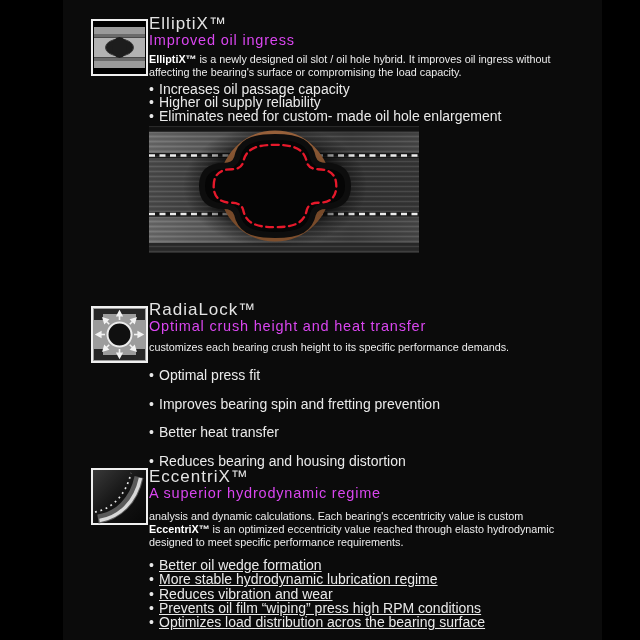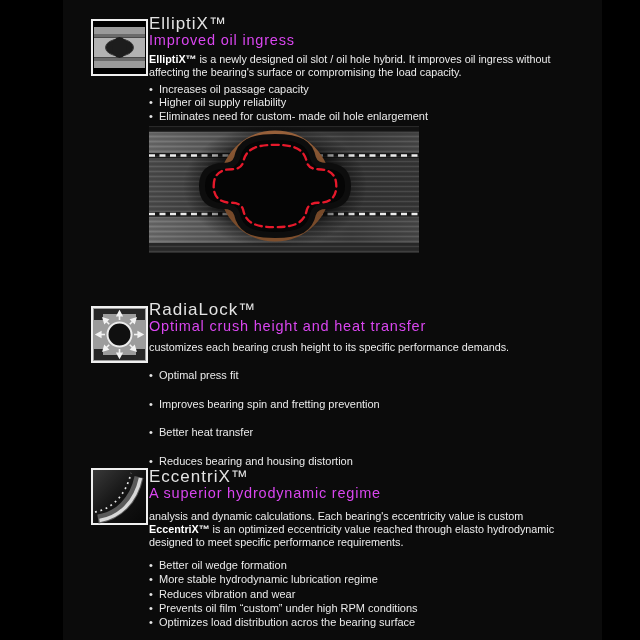--- a/index.html
+++ b/index.html
@@ -12,30 +12,30 @@
   .icon-box svg{display:block;width:57px;height:57px;}
   .text-col{position:absolute;left:149px;width:460px;}
 
   .title{margin:0;font-size:17px;line-height:18px;font-weight:normal;
          color:#e3e3e3;letter-spacing:1px;}
   .subtitle{margin:0;font-size:14.5px;line-height:15px;font-weight:normal;
             color:#d946ef;letter-spacing:0.8px;}
   .body{color:#ececec;font-size:10.8px;line-height:13px;}
   .body .line{white-space:nowrap;}
   .body b{font-weight:bold;color:#fff;}
-  .bullets{list-style:none;margin:0;padding:0;color:#eaeaea;font-size:11px;}
+  .bullets{list-style:none;margin:0;padding:0;color:#eaeaea;font-size:14px;}
   .bullets li{position:relative;padding-left:10px;white-space:nowrap;}
   .bullets li::before{content:"•";position:absolute;left:0;top:0;color:#e8e8e8;}
 
   .s1{top:15px;} .s1 .icon-box{top:4px;} .s1 .body{margin-top:5px;}
   .s1 .bullets{margin-top:4px;} .s1 .bullets li{line-height:13.4px;}
   .s2{top:301px;} .s2 .icon-box{top:5px;} .s2 .body{margin-top:7px;}
   .s2 .bullets{margin-top:6px;} .s2 .bullets li{line-height:13.7px;margin-top:15px;}
   .s3{top:468px;} .s3 .icon-box{top:0px;} .s3 .body{margin-top:9px;}
-  .s3 .bullets{margin-top:9px;} .s3 .bullets li{line-height:14.3px;}
+  .s3 .bullets{margin-top:9px;} .s3 .bullets li{line-height:14.3px;text-decoration:underline;}
 
   .photo{position:absolute;left:149px;top:126px;width:270px;height:127px;}
   .photo svg{display:block;width:270px;height:127px;}
 </style>
 </head>
 <body>
 
 <div class="frame">
   <div class="content-bg"></div>
 
@@ -203,18 +203,18 @@
       <h3 class="subtitle">A superior hydrodynamic regime</h3>
       <div class="body">
         <div class="line"><span>analysis and dynamic calculations. Each bearing's eccentricity value is custom</span></div>
         <div class="line"><b>EccentriX™</b><span> is an optimized eccentricity value reached through elasto hydrodynamic</span></div>
         <div class="line"><span>designed to meet specific performance requirements.</span></div>
       </div>
       <ul class="bullets">
         <li>Better oil wedge formation</li>
         <li>More stable hydrodynamic lubrication regime</li>
         <li>Reduces vibration and wear</li>
-        <li>Prevents oil film “custom” under high RPM conditions</li>
+        <li>Prevents oil film “wiping” press high RPM conditions</li>
         <li>Optimizes load distribution acros the bearing surface</li>
       </ul>
     </div>
   </section>
 </div>
 
 </body></html>

